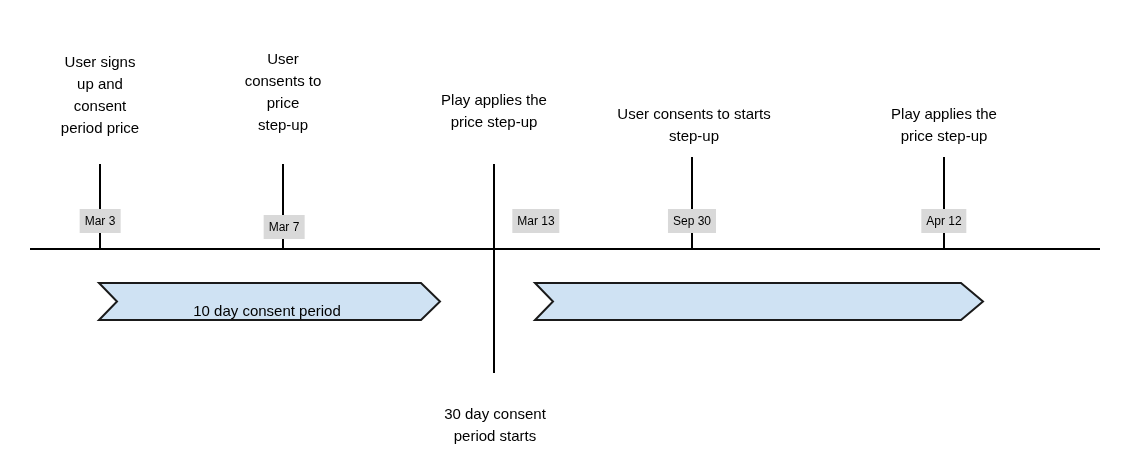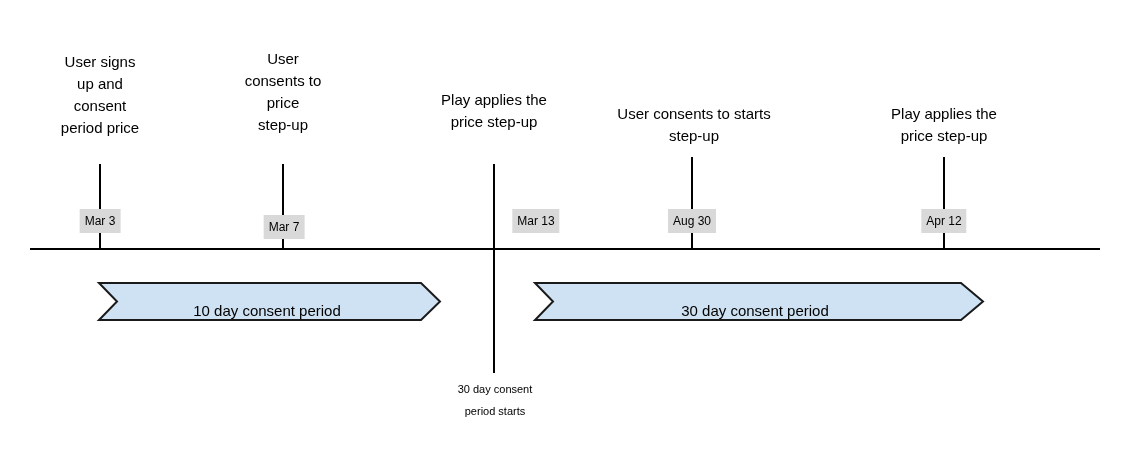--- a/index.html
+++ b/index.html
@@ -68,23 +68,24 @@
     display: flex;
     align-items: center;
     justify-content: center;
     font-size: 15px;
   }
   .note {
     position: absolute;
     transform: translateX(-50%);
     text-align: center;
     white-space: pre-line;
-    font-size: 11px;
+    font-size: 15px;
     line-height: 22px;
     width: max-content;
+    margin-top: 25px;
   }
 </style>
 </head>
 <body>
 
 <div class="canvas">
 
   <svg class="layer" width="1128" height="454">
     <polygon points="99,283 421,283 440,301.5 421,320 99,320 117,301.5" fill="#cfe2f3"></polygon>
     <polygon points="535,283 961,283 983,301.5 961,320 535,320 553,301.5" fill="#cfe2f3"></polygon>
@@ -109,22 +110,21 @@
   <div class="evt" style="left:494px; top:89px;">Play applies the
 price step-up</div>
   <div class="evt" style="left:694px; top:103px;">User consents to starts
 step-up</div>
   <div class="evt" style="left:944px; top:103px;">Play applies the
 price step-up</div>
 
   <div class="date" style="left:100px; top:209px;">Mar 3</div>
   <div class="date" style="left:284px; top:215px;">Mar 7</div>
   <div class="date" style="left:493px; top:209px;margin-left:43px;">Mar 13</div>
-  <div class="date" style="left:692px; top:209px;">Aug 30</div>
+  <div class="date" style="left:692px; top:209px;">Sep 30</div>
   <div class="date" style="left:944px; top:209px;">Apr 12</div>
 
   <div class="plabel" style="left:107px; width:320px;">10 day consent period</div>
-  <div class="plabel" style="left:545px; width:420px;">30 day consent period</div>
 
   <div class="note" style="left:495px; top:378px;">30 day consent
 period starts</div>
 
 </div>
 
 </body></html>

